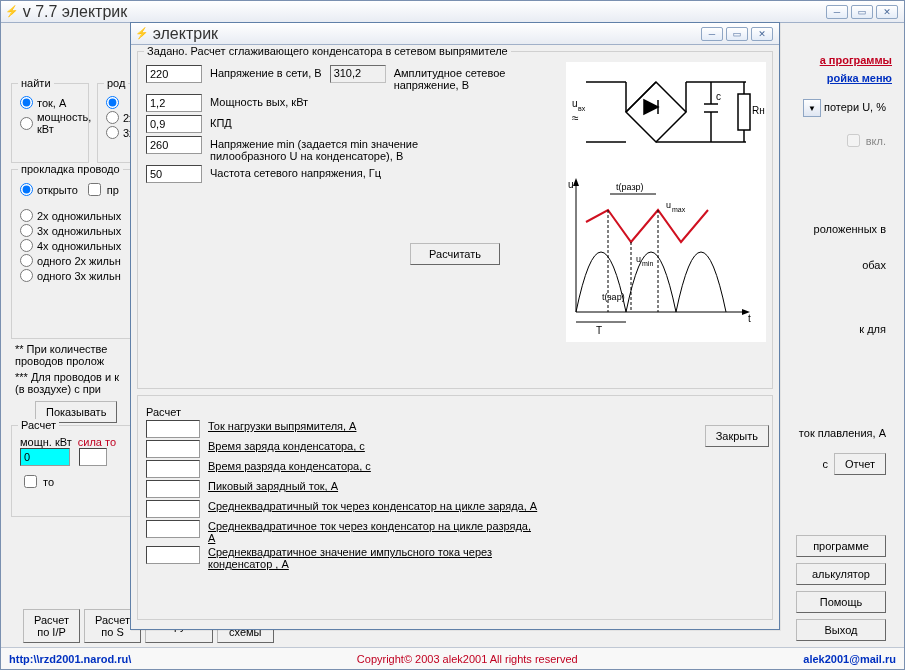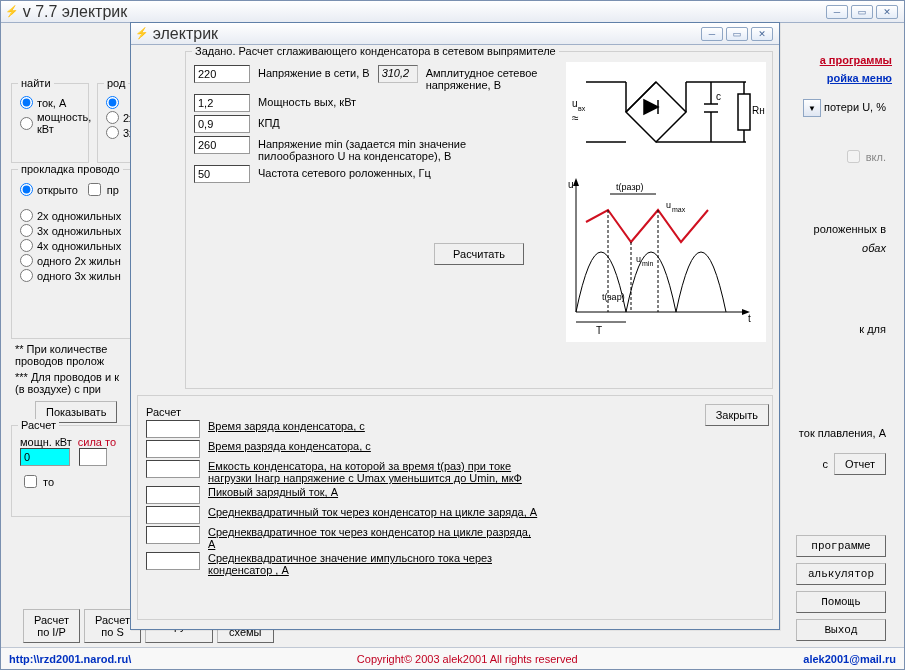--- a/index.html
+++ b/index.html
@@ -97,37 +97,36 @@
   .dialog-client {
     position: absolute;
     top: 22px; left: 0; right: 0; bottom: 0;
     padding: 6px;
   }
   .task-group {
     border: 1px solid #d0d0d0;
     padding: 10px 8px 4px 8px;
     position: relative;
     height: 338px;
-    margin-left: 48px;
   }
   .task-group .legend {
     position: absolute; top: -7px; left: 6px;
     background: #f0f0f0; padding: 0 3px;
   }
   .param-row { display: flex; align-items: flex-start; gap: 8px; margin: 3px 0; }
   .param-row input[type=text] {
     width: 56px; height: 18px;
     background: #fff; border: 1px inset #999;
     font-size: 11px; padding: 0 3px;
   }
   .param-row .lbl { padding-top: 2px; }
   .amp-out {
-    display: inline-block; width: 40px; height: 18px;
+    display: inline-block; width: 56px; height: 18px;
     background: #f0f0f0; border: 1px inset #c0c0c0;
-    padding: 1px 3px; vertical-align: top; font-style: italic;
+    padding: 1px 3px; vertical-align: top;
   }
   .diagram-box {
     position: absolute;
     right: 6px; top: 10px;
     width: 200px; height: 280px;
     background: #fff;
     border: none;
   }
   .calc-btn-wrap { text-align: center; margin-top: 60px; }
   .raschet-group {
@@ -139,36 +138,36 @@
     overflow: hidden;
   }
   .out-row { display: flex; align-items: flex-start; gap: 8px; margin: 2px 0; }
   .out-row .out {
     width: 54px; height: 18px;
     background: #fff; border: 1px inset #999;
   }
   .out-row .olbl { text-decoration: underline; cursor: default; max-width: 330px; }
   .close-btn {
     position: absolute;
-    right: 10px; top: 359px;
+    right: 10px; top: 380px;
   }
 
   
   .bg-right-links {
     position: absolute; right: 12px; top: 28px;
     text-align: right;
     line-height: 18px;
   }
   .bg-right-buttons {
     position: absolute; right: 18px; bottom: 6px;
     display: flex; flex-direction: column; gap: 6px;
     align-items: stretch;
     width: 90px;
   }
-  .bg-right-buttons .btn.raised { text-align: center; font-family: Liberation Mono, monospace; }
+  .bg-right-buttons .btn.raised { text-align: center; }
 
   .bg-left-buttons {
     position: absolute; left: 22px; bottom: 4px;
     display: flex; flex-direction: row; gap: 4px;
     width: 100px;
   }
   .bg-left-buttons .btn.raised { text-align: center; font-size: 11px; }
 
   .chk { display: flex; align-items: center; gap: 3px; }
   .small-input {
@@ -201,30 +200,30 @@
   <div class="main-client">
 
     <div class="bg-right-links">
       <div><span class="link-red">а программы</span></div>
       <div><span class="link-blue">ройка меню</span></div>
     </div>
 
     <div style="position:absolute; right:18px; top:76px;">
       <span class="combo">▼</span>
       <span>потери U, %</span>
-      <div style="text-align:right; margin-top:30px;">
+      <div style="text-align:right; margin-top:14px;">
         <span class="chk" style="justify-content:flex-end; color:#888;">
           <input type="checkbox" disabled="" style="">
           <span>вкл.</span>
         </span>
       </div>
     </div>
 
     <div style="position:absolute; right:18px; top:200px;">роложенных в</div>
-    <div style="position:absolute; right:18px; top:219px;font-style:italic;">обах</div>
+    <div style="position:absolute; right:18px; top:236px;">обах</div>
     <div style="position:absolute; right:18px; top:300px;">к для</div>
 
     <div style="position:absolute; right:18px; top:404px;">
       <span>ток плавления, А</span>
     </div>
     <div style="position:absolute; right:18px; top:430px; display:flex; gap:6px; align-items:center;">
       <span>с</span>
       <button class="btn raised">Отчет</button>
     </div>
 
@@ -374,21 +373,21 @@
         </div>
         <div class="param-row">
           <input type="text" value="260" style="">
           <span class="lbl">
             <div>Напряжение min (задается min значение</div>
             <div>пилообразного U на конденсаторе), В</div>
           </span>
         </div>
         <div class="param-row">
           <input type="text" value="50" style="">
-          <span class="lbl">Частота сетевого роложенных, Гц</span>
+          <span class="lbl">Частота сетевого напряжения, Гц</span>
         </div>
       </div>
 
       <div class="calc-btn-wrap">
         <button class="btn raised" style="padding:4px 18px;">Расчитать</button>
       </div>
 
       <div class="diagram-box">
         <svg viewBox="0 0 200 280" width="200" height="280">
 
@@ -454,29 +453,29 @@
         </svg>
       </div>
     </div>
 
     <button class="btn raised close-btn">Закрыть</button>
 
     <div class="raschet-group">
       <span class="legend">Расчет</span>
       <div class="out-row">
           <span class="out"></span>
+          <span class="olbl">Ток нагрузки выпрямителя, А</span>
+        </div>
+      <div class="out-row">
+          <span class="out"></span>
           <span class="olbl">Время заряда конденсатора, с</span>
         </div>
       <div class="out-row">
           <span class="out"></span>
           <span class="olbl">Время разряда конденсатора, с</span>
-        </div>
-      <div class="out-row">
-          <span class="out"></span>
-          <span class="olbl">Емкость конденсатора, на которой за время t(раз) при токе нагрузки Iнагр напряжение с Umax уменьшится до Umin, мкФ</span>
         </div>
       <div class="out-row">
           <span class="out"></span>
           <span class="olbl">Пиковый зарядный ток, А</span>
         </div>
       <div class="out-row">
           <span class="out"></span>
           <span class="olbl">Среднеквадратичный ток через конденсатор на цикле заряда, А</span>
         </div>
       <div class="out-row">

